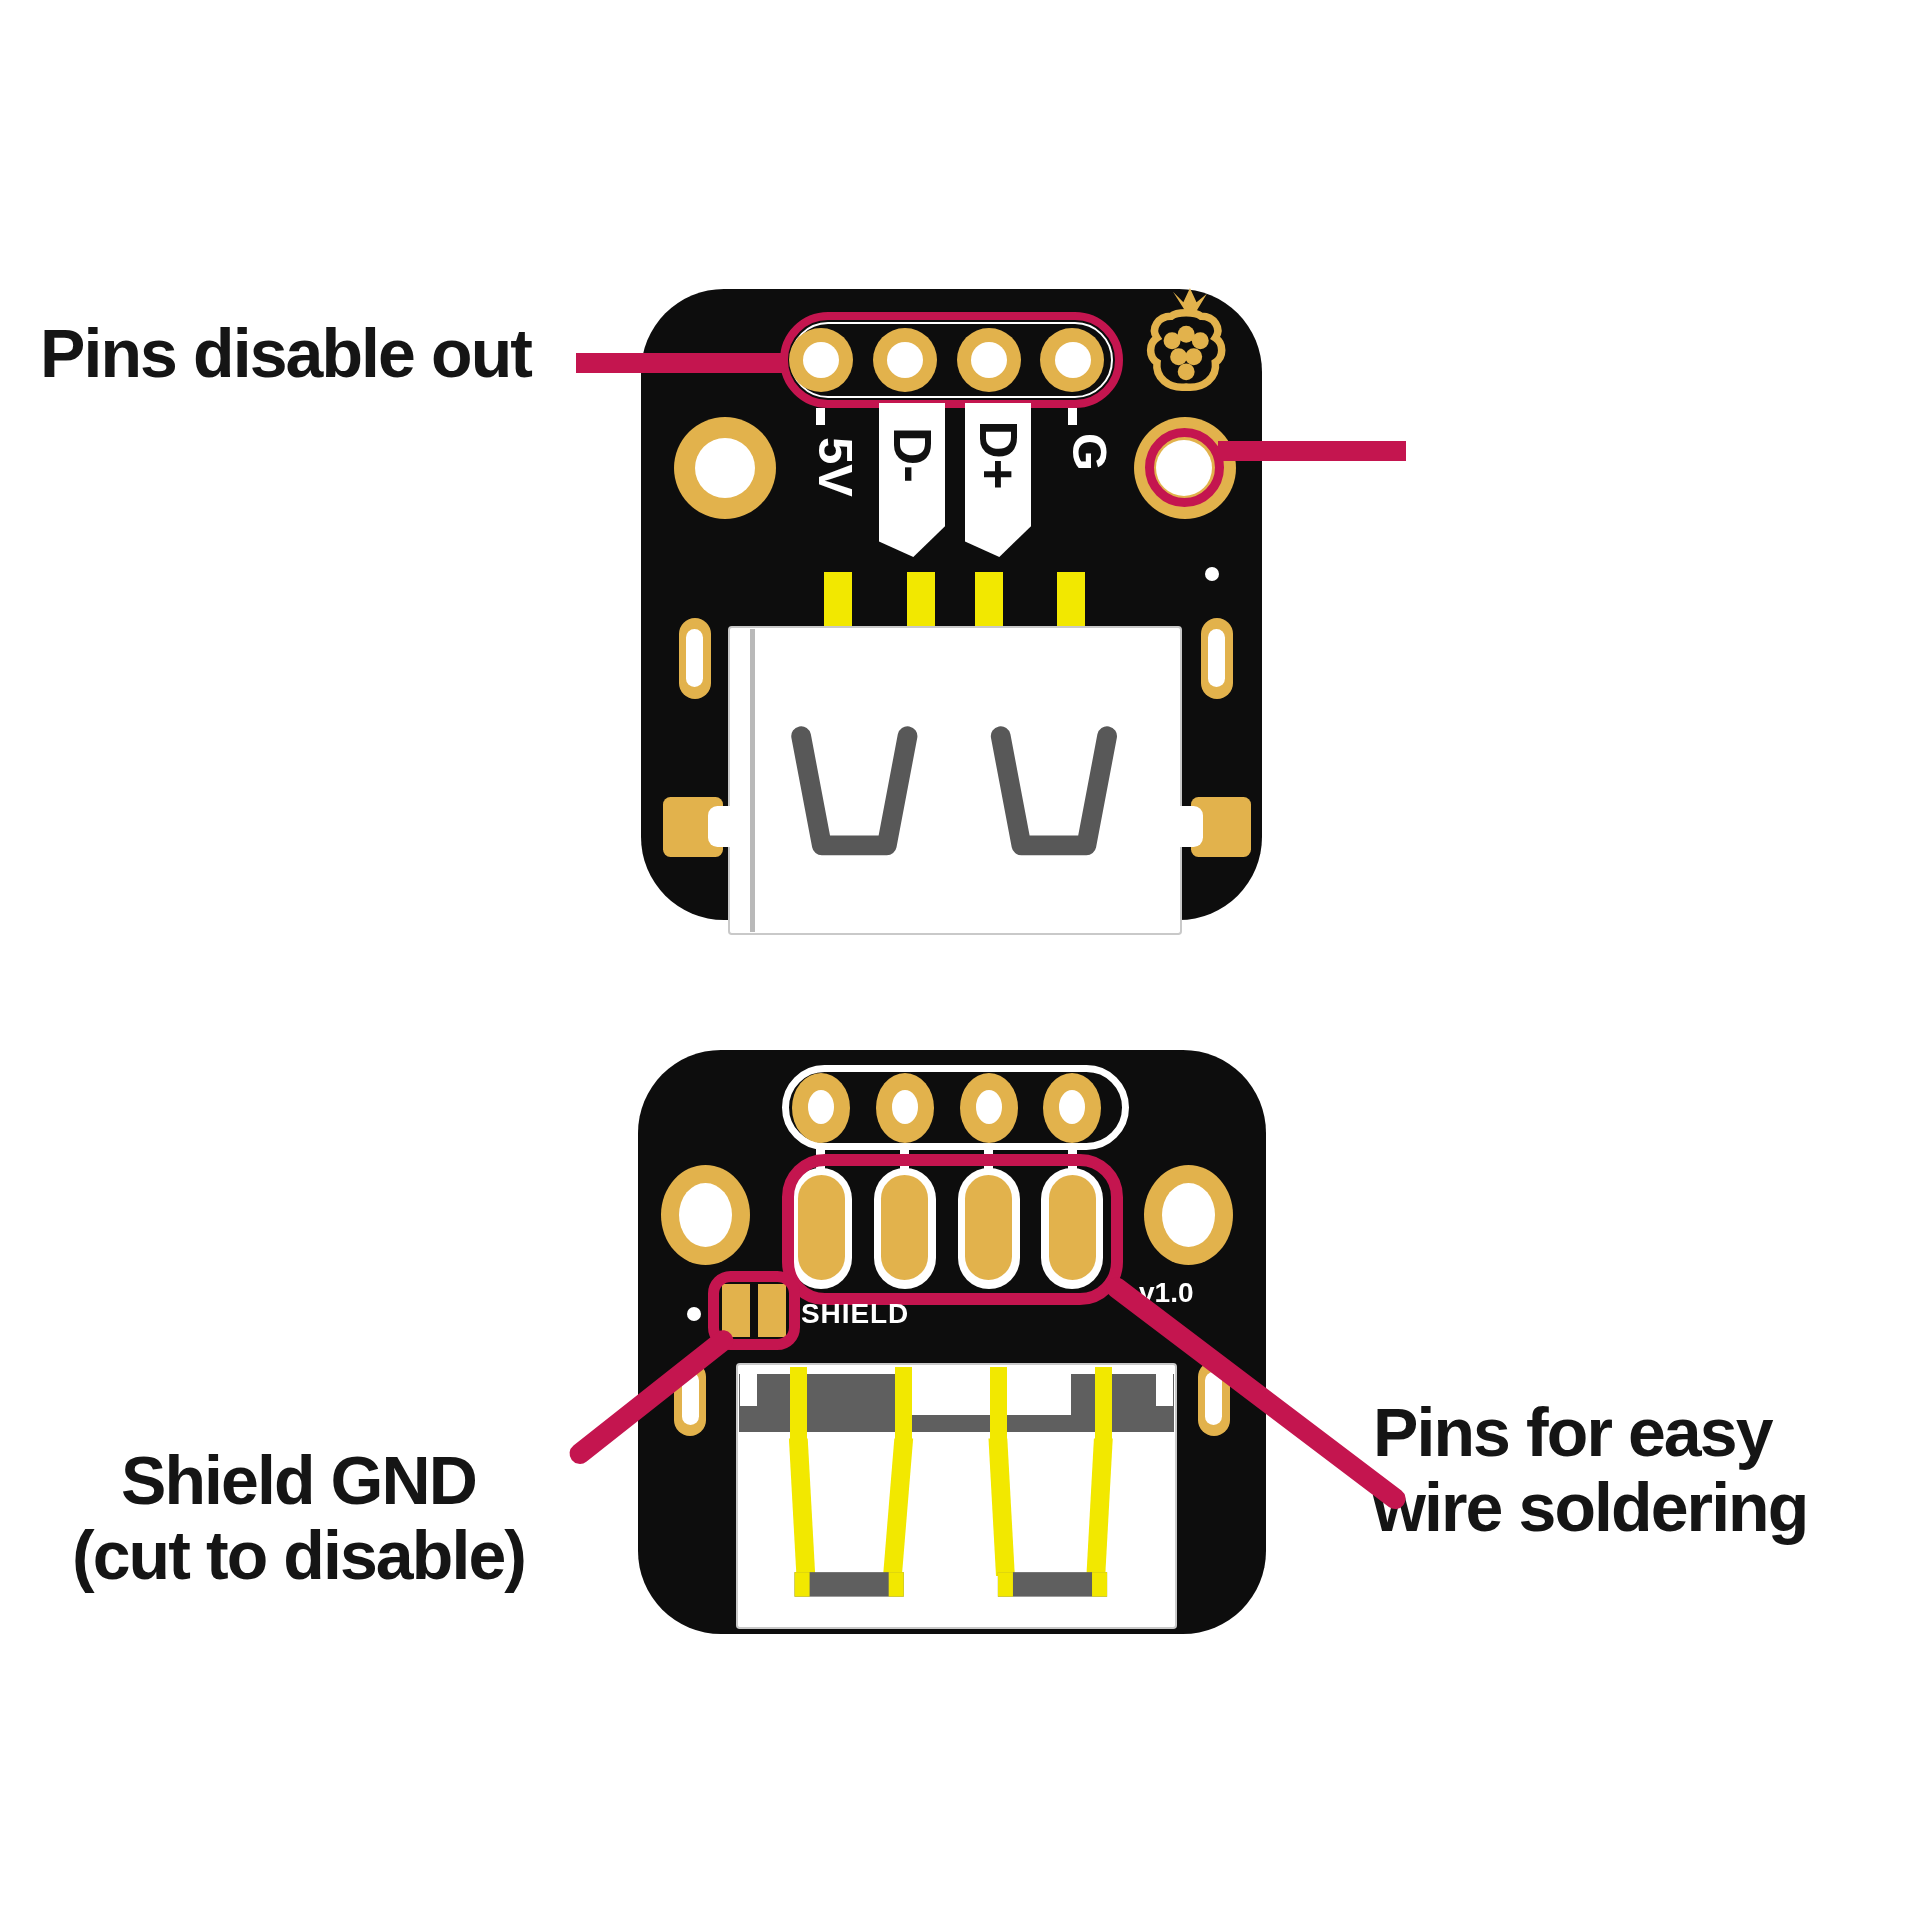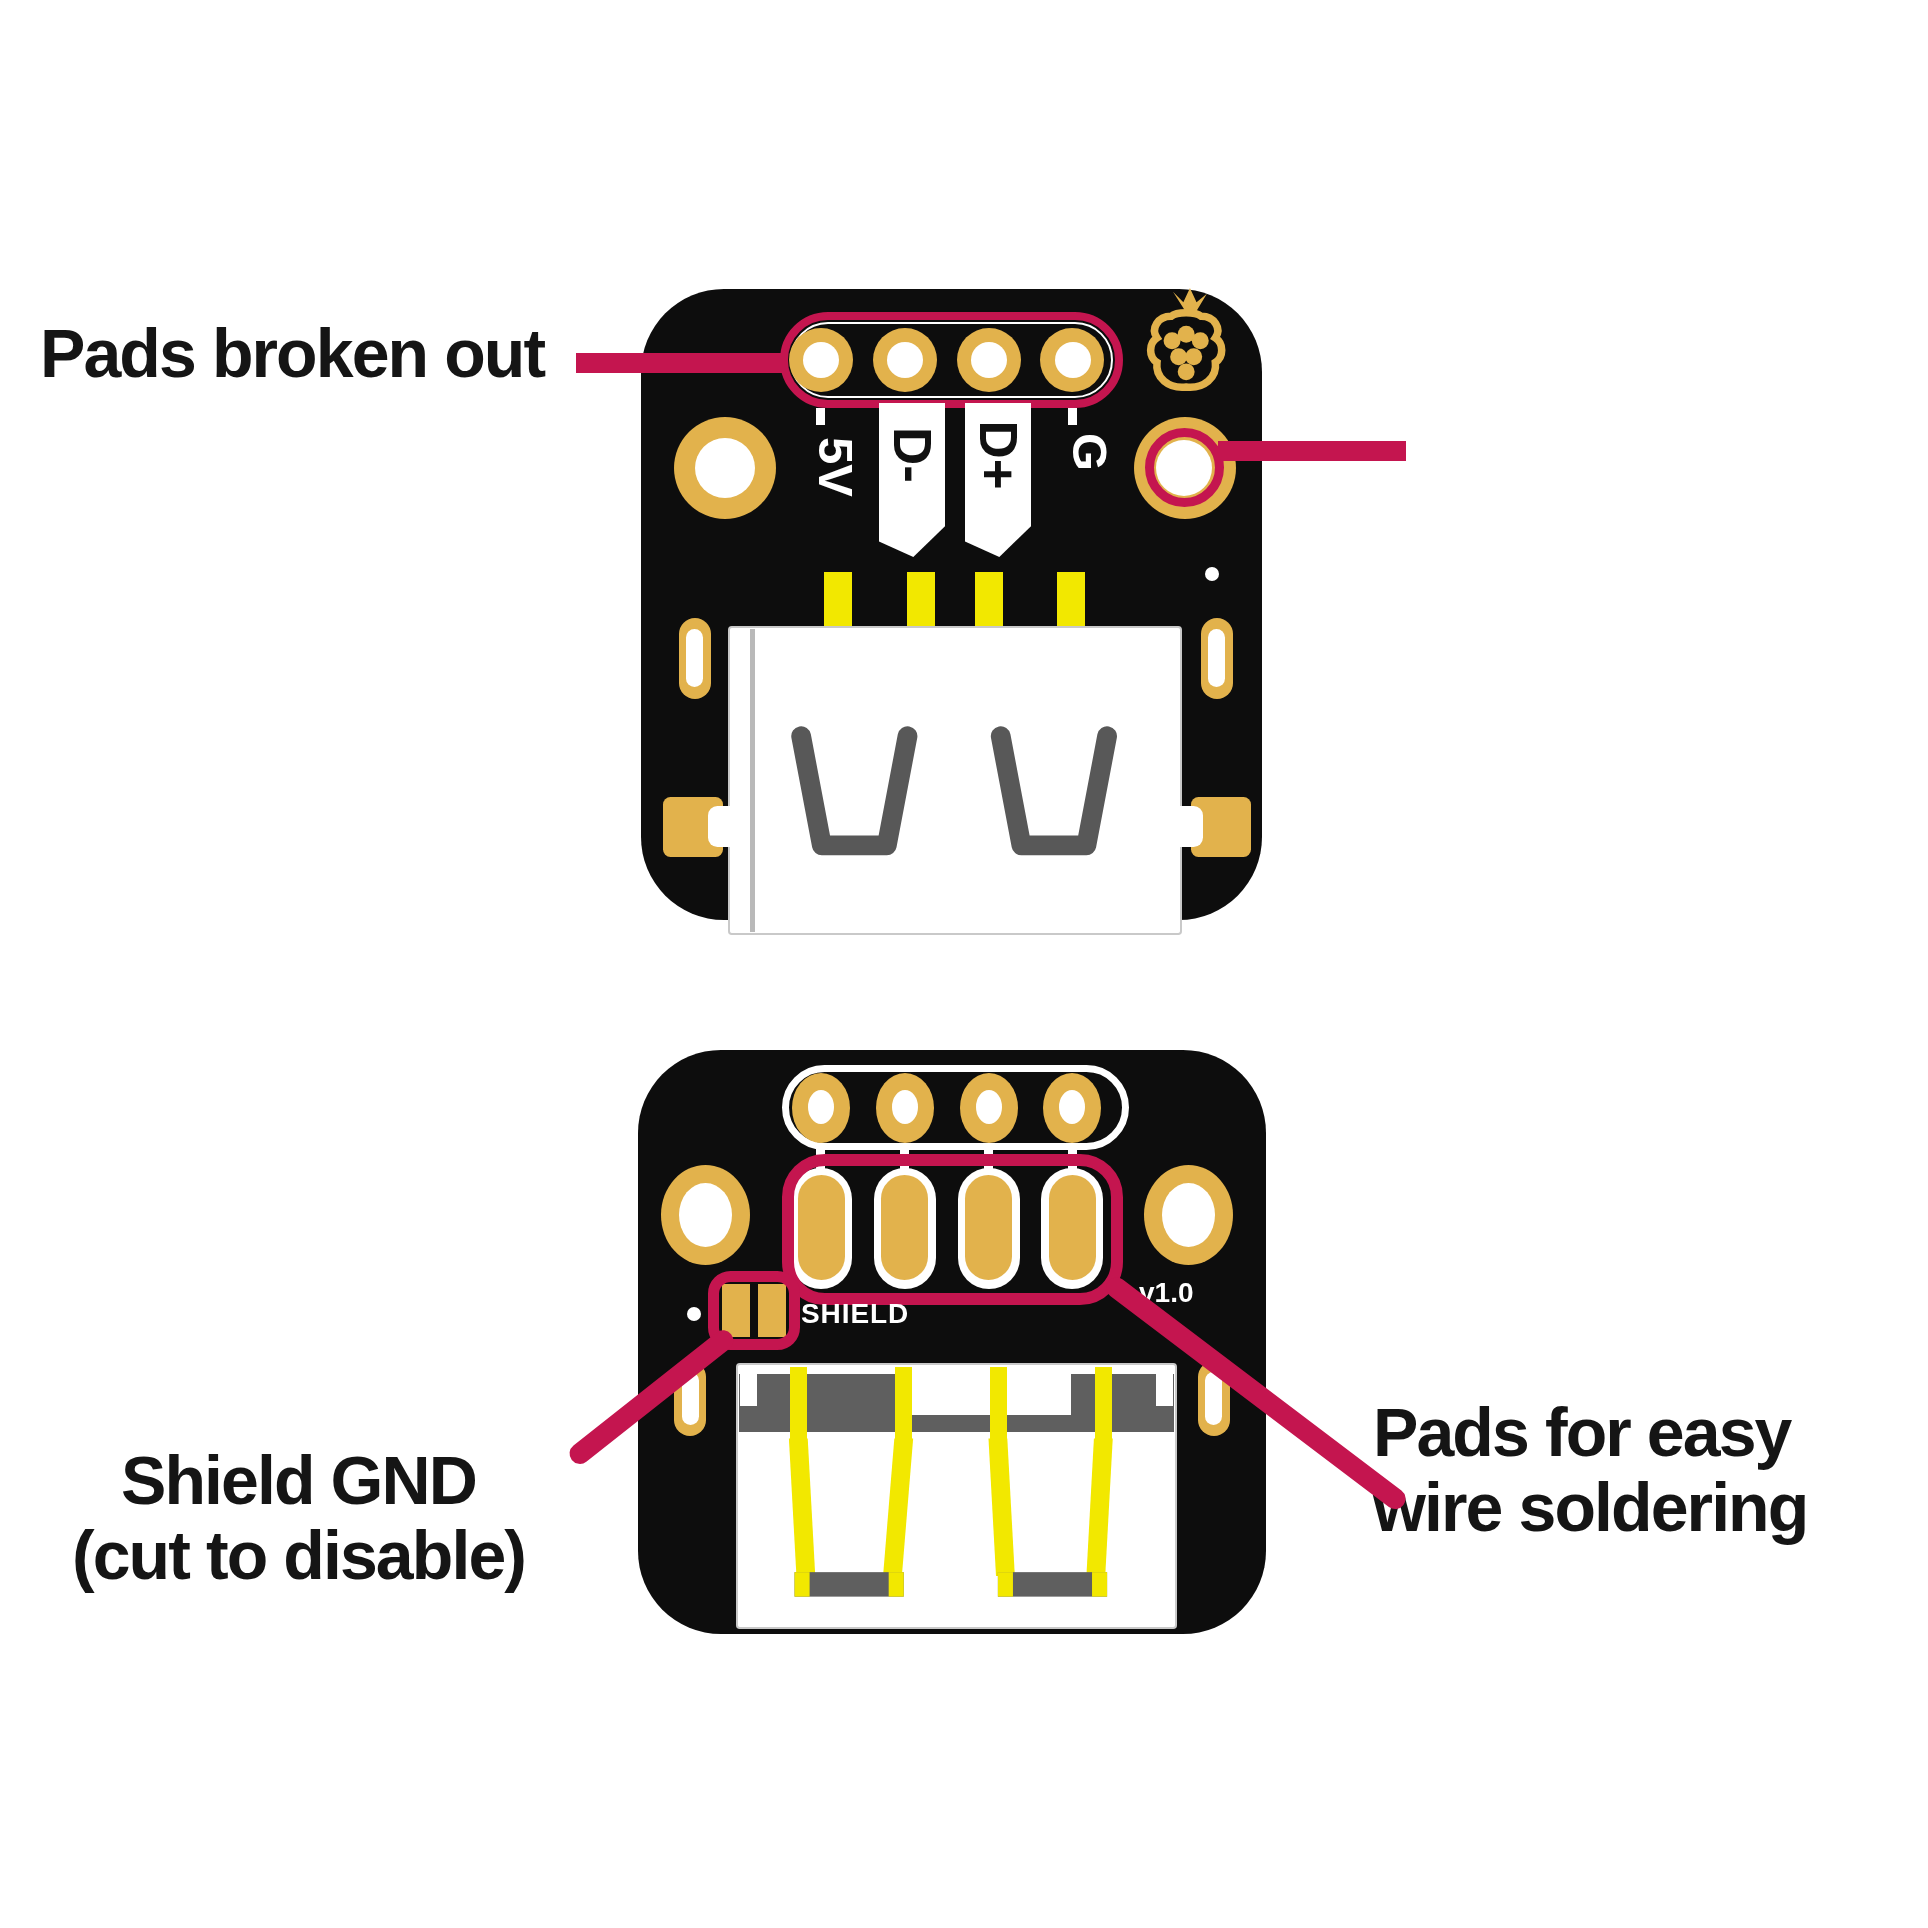--- a/index.html
+++ b/index.html
@@ -148,32 +148,32 @@
   <div class="abs" style="left:790px;top:1367px;width:17px;height:73px;background:#F2E800;"></div>
   <div class="abs" style="left:895px;top:1367px;width:17px;height:73px;background:#F2E800;"></div>
   <div class="abs" style="left:990px;top:1367px;width:17px;height:73px;background:#F2E800;"></div>
   <div class="abs" style="left:1095px;top:1367px;width:17px;height:73px;background:#F2E800;"></div>
 
   <div class="abs gold" style="left:674px;top:1361px;width:32px;height:75px;border-radius:16px;"></div>
   <div class="abs white" style="left:682px;top:1372px;width:17px;height:53px;border-radius:8.5px;"></div>
   <div class="abs gold" style="left:1198px;top:1361px;width:32px;height:75px;border-radius:16px;"></div>
   <div class="abs white" style="left:1205px;top:1372px;width:17px;height:53px;border-radius:8.5px;"></div>
 
-  <div class="abs note" style="left:40px;top:316px;">Pads broken out</div>
+  <div class="abs note" style="left:40px;top:316px;">Pins disable out</div>
   <div class="abs redbar" style="left:576px;top:353px;width:211px;height:20px;"></div>
 
   <div class="abs redbar" style="left:1218px;top:441px;width:188px;height:20px;"></div>
 
   <div class="abs note" style="left:35px;top:1431px;width:527px;text-align:center;margin-top:12px;">
     <div>Shield GND</div>
     <div>(cut to disable)</div>
   </div>
 
   <div class="abs note" style="left:1373px;top:1395px;">
-    <div>Pads for easy</div>
+    <div>Pins for easy</div>
     <div>wire soldering</div>
   </div>
 
   <svg class="overlay" width="1928" height="1928" viewBox="0 0 2048 2048">
 
     <g stroke="#585858" stroke-width="21" fill="none" stroke-linecap="round" stroke-linejoin="round">
       <path d="M851,782 L873,898 L942,898 L964,782"></path>
       <path d="M1063,782 L1085,898 L1154,898 L1176,782"></path>
     </g>
 

